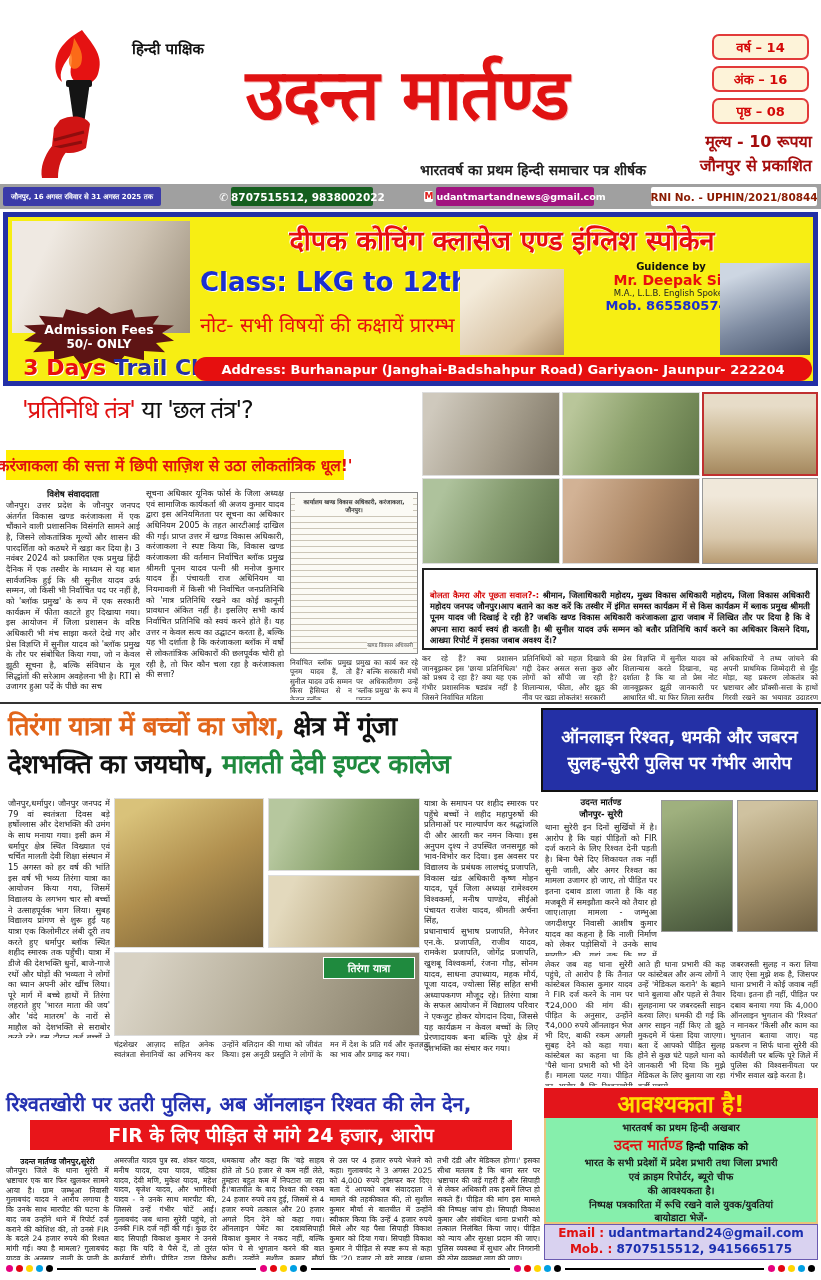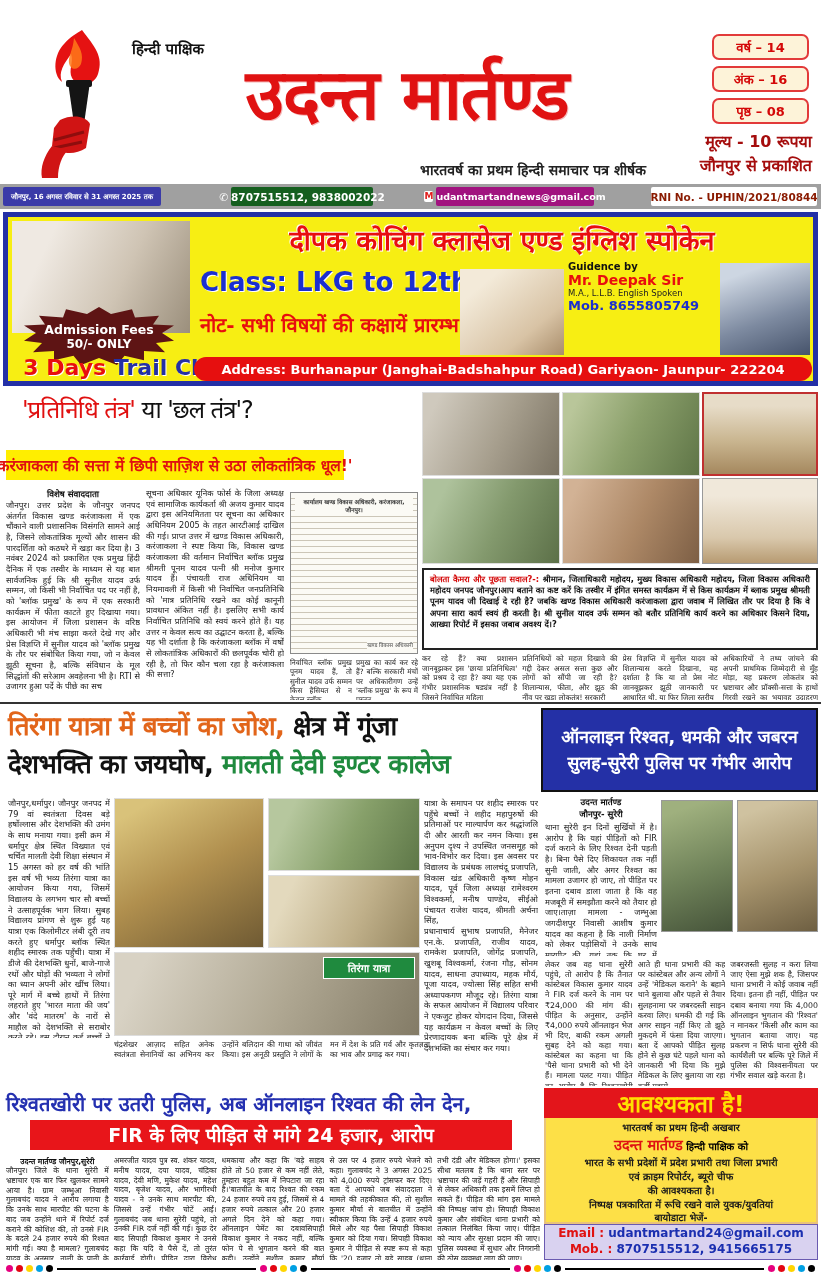--- a/index.html
+++ b/index.html
@@ -27,22 +27,22 @@
 
   
   .ad{left:3px;top:212px;width:815px;height:174px;background:#f7ee13;border:5px solid #2430a6}
   .ad .inner{position:relative;width:100%;height:100%}
   .photo{position:absolute;overflow:hidden}
   .ph-students{background:linear-gradient(115deg,#efe9e2 20%,#cfc4b4 60%,#9b8f7c)}
   .ph-girl{background:linear-gradient(140deg,#f3ead9 20%,#d8c3a5 70%,#a98d6b)}
   .ph-teacher{background:linear-gradient(160deg,#cdd6e2 15%,#7d8aa0 60%,#46536b)}
   .ad-title{left:186px;top:4px;width:616px;text-align:center;font-size:27px;font-weight:bold;color:#e80e0e;white-space:nowrap;text-shadow:1px 1px 0 #fff,-1px -1px 0 #fff}
   .ad-class{left:192px;top:50px;font-size:26px;font-weight:bold;color:#1b2fd0;text-shadow:1px 1px 0 #fff}
-  .ad-note{left:192px;top:94px;font-size:20px;font-weight:bold;color:#e80e0e}
-  .guid{left:560px;top:44px;width:150px;}
+  .ad-note{left:192px;top:94px;font-size:20px;font-weight:normal;color:#e80e0e}
+  .guid{left:588px;top:44px;width:150px;text-align:center}
   .guid .g1{font-size:10px;font-weight:bold;color:#111}
   .guid .g2{font-size:14px;font-weight:bold;color:#e80e0e}
   .guid .g3{font-size:8.5px;color:#222}
   .guid .g4{font-size:13px;font-weight:bold;color:#1b2fd0}
   .burst{left:16px;top:90px;width:150px;height:58px;background:#5e1414;display:flex;flex-direction:column;align-items:center;justify-content:center;color:#fff;font-weight:bold;clip-path:polygon(50% 0%,58% 12%,72% 4%,74% 18%,90% 15%,86% 30%,100% 32%,92% 45%,100% 58%,88% 62%,94% 78%,80% 76%,80% 92%,67% 84%,62% 100%,50% 88%,38% 100%,33% 84%,20% 92%,20% 76%,6% 78%,12% 62%,0% 58%,8% 45%,0% 32%,14% 30%,10% 15%,26% 18%,28% 4%,42% 12%)}
   .burst .b1{font-size:12.5px}.burst .b2{font-size:12px}
   .trail{left:6px;top:138px;width:235px;text-align:center;font-size:22px;font-weight:bold;white-space:nowrap;text-shadow:1px 1px 0 #fff}
   .trail .t1{color:#e80e0e}.trail .t2{color:#2430a6}
   .ad-addr{left:186px;top:140px;width:618px;height:24px;background:#e60f0f;border-radius:12px;color:#fff;font-weight:bold;font-size:13px;display:flex;align-items:center;justify-content:center;white-space:nowrap}
 
@@ -61,21 +61,21 @@
   .m-underdoc{left:290px;top:266px;width:128px;height:42px;display:flex;gap:4px}
   .m-underdoc .bodytxt{font-size:7.2px;flex:1}
   .collage{left:422px;top:0;width:396px;height:172px}
   .cell{position:absolute;border:1px solid #ddd}
   .ph-press{background:linear-gradient(115deg,#cfc9bd 10%,#a79f8e 55%,#7a7262)}
   .ph-ribbon{background:linear-gradient(115deg,#b9c69a 10%,#8ba06b 50%,#5f7547)}
   .ph-poster{background:linear-gradient(#e7dcc8 15%,#c8b48e 60%,#a5885e);border:2px solid #c03030}
   .ph-policegrp{background:linear-gradient(115deg,#aec29c 15%,#83996d 55%,#5c7048)}
   .ph-crowd{background:linear-gradient(115deg,#d2b295 10%,#ad8866 55%,#7d5f45)}
   .ph-clip{background:linear-gradient(#f0e8da 20%,#d9c8ac 70%,#b79b72);border:1px solid #999}
-  .m-capbox{left:422px;top:176px;width:396px;height:82px;border:2px solid #222;padding:4px 6px;font-size:8.3px;font-weight:bold;line-height:1.35;text-align:justify;color:#111}
+  .m-capbox{left:422px;top:176px;width:396px;height:82px;border:2px solid #222;padding:20px 6px;font-size:8.3px;font-weight:bold;line-height:1.35;text-align:justify;color:#111}
   .cap-lead{color:#d40808}
   .m-4col{left:422px;top:262px;width:396px;height:46px;display:flex;gap:5px}
   .m-4col .bodytxt{flex:1;font-size:7.4px}
 
   
   .sec-mid{left:0;top:702px;width:821px;height:386px;border-top:2px solid #333}
   .t-head{left:8px;top:4px;width:530px;font-weight:bold;white-space:nowrap;letter-spacing:-0.5px}
   .t-head div{font-size:26px;line-height:1.45}
   .saffron{color:#e2651a}.grn{color:#1f8a3e}.blk{color:#111}
   .s-headbox{left:541px;top:4px;width:277px;height:84px;background:#2430a6;border:2px solid #111;color:#fff;font-weight:bold;font-size:17.5px;text-align:center;display:flex;align-items:center;justify-content:center;line-height:1.5;padding:0 6px}
@@ -104,21 +104,21 @@
   .f-cols .bodytxt{font-size:7.5px}
   .dots{left:6px;top:176px;width:809px;height:9px;display:flex;align-items:center;gap:4px}
   .dg{display:flex;gap:3px}
   .dot{width:7px;height:7px;border-radius:50%}
   .d1{background:#e6007e}.d2{background:#e30613}.d3{background:#ffd500}.d4{background:#00a0e3}.d5{background:#000}
   .dline{flex:1;height:2px;background:#000}
 
   
   .v-ad{left:544px;top:0;width:274px;height:172px}
   .v-title{position:absolute;left:0;top:0;width:274px;height:30px;background:#e3151b;color:#ffe000;font-weight:bold;font-size:23px;display:flex;align-items:center;justify-content:center}
-  .v-body{position:absolute;left:0;top:30px;width:274px;height:106px;background:#fde047;border:2px solid #e9c27a;border-top:none;text-align:center;padding-top:3px}
+  .v-body{position:absolute;left:0;top:30px;width:274px;height:106px;background:#86efac;border:2px solid #e9c27a;border-top:none;text-align:center;padding-top:3px}
   .v-body .l{font-size:9.8px;font-weight:bold;color:#1a1a1a;line-height:1.4}
   .v-brandrow{font-size:10px;font-weight:bold;line-height:1.5}
   .v-brand{color:#e01212;font-size:14.5px}
   .v-contact{position:absolute;left:0;top:136px;width:274px;height:36px;background:#d9d2f0;border:1px solid #6a5ab0;display:flex;flex-direction:column;align-items:center;justify-content:center;line-height:1.3}
   .v-row{font-size:12px;font-weight:bold;white-space:nowrap}
   .v-lab{color:#e01212}.v-val{color:#1b2fb0}
 </style>
 </head>
 <body>
 

